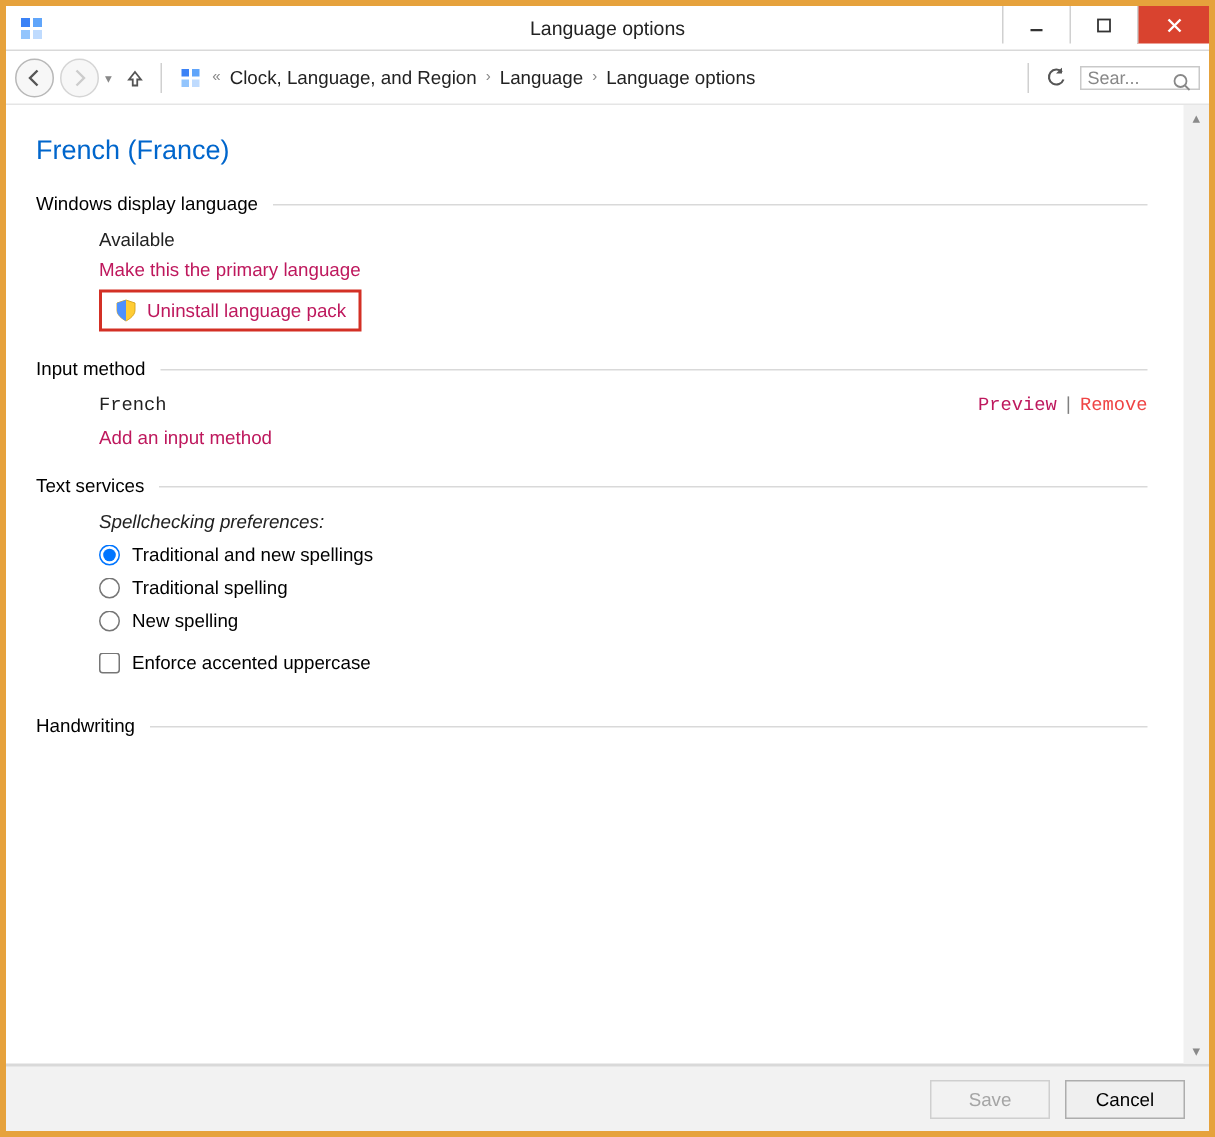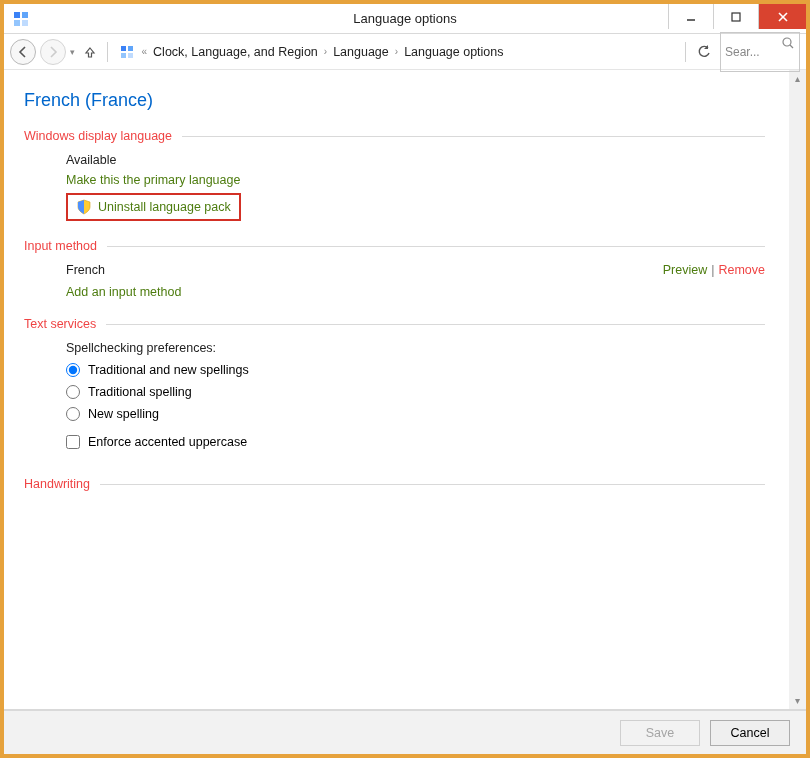--- a/index.html
+++ b/index.html
@@ -74,23 +74,23 @@
     min-width:0;
     overflow:hidden;
     white-space:nowrap;
     font-size:12.5px;
     color:#222;
   }
   .breadcrumb .bc-icon { width:18px; height:18px; flex:0 0 auto;}
   .bc-sep { color:#888; font-size:10px; padding:0 2px;}
   .refresh-btn { border:none; background:transparent; width:24px; }
   .search-box {
-    width:80px; height:40px;
+    width:80px; height:16px;
     border:1px solid #c9c9c9;
-    display:flex; align-items:center;
+    display:flex; align-items:flex-start;
     padding:0 4px;
     color:#888;
     font-size:12px;
     position:relative;
   }
   .search-box .mag {
     position:absolute; right:4px; top:3px;
   }
   .content-wrap {
     flex:1; display:flex;
@@ -120,42 +120,43 @@
   .page-title {
     color:#0066cc;
     font-size:18px;
     font-weight:400;
     margin:0 0 18px 0;
   }
   .section { margin-bottom:18px; }
   .section-header {
     display:flex; align-items:center;
     font-size:12.5px;
-    color:#ef4444;
+    color:#000000;
     margin-bottom:10px;
   }
   .section-header .hr {
     flex:1; height:1px; background:#d9d9d9; margin-left:10px;
   }
   .indent { padding-left: 42px; }
-  .link { color:#4d7c0f; cursor:pointer; }
+  .link { color:#be185d; cursor:pointer; }
   .link.disabled { color:#ef4444; cursor:default; }
   .row { display:flex; align-items:center; gap:6px; margin:6px 0; }
   .static { color:#222; }
   .red-box {
     border:2px solid #d33025;
     padding:4px 8px;
     display:inline-flex; align-items:center; gap:6px;
   }
   .shield-icon { width:16px; height:16px; }
   .input-method-row {
     display:flex; align-items:center; justify-content:space-between;
     margin-bottom:8px;
-  }
-  .spell-label { margin-bottom:8px; }
+    font-family:Liberation Mono, monospace;
+  }
+  .spell-label { margin-bottom:8px;font-style:italic; }
   .radio-row, .check-row {
     display:flex; align-items:center; gap:8px;
     margin:8px 0;
     padding-left:0px;
   }
   .radio-row input[type=radio], .check-row input[type=checkbox] {
     width:14px; height:14px; margin:0;
   }
   .subindent { padding-left: 62px; }
   .footer {

